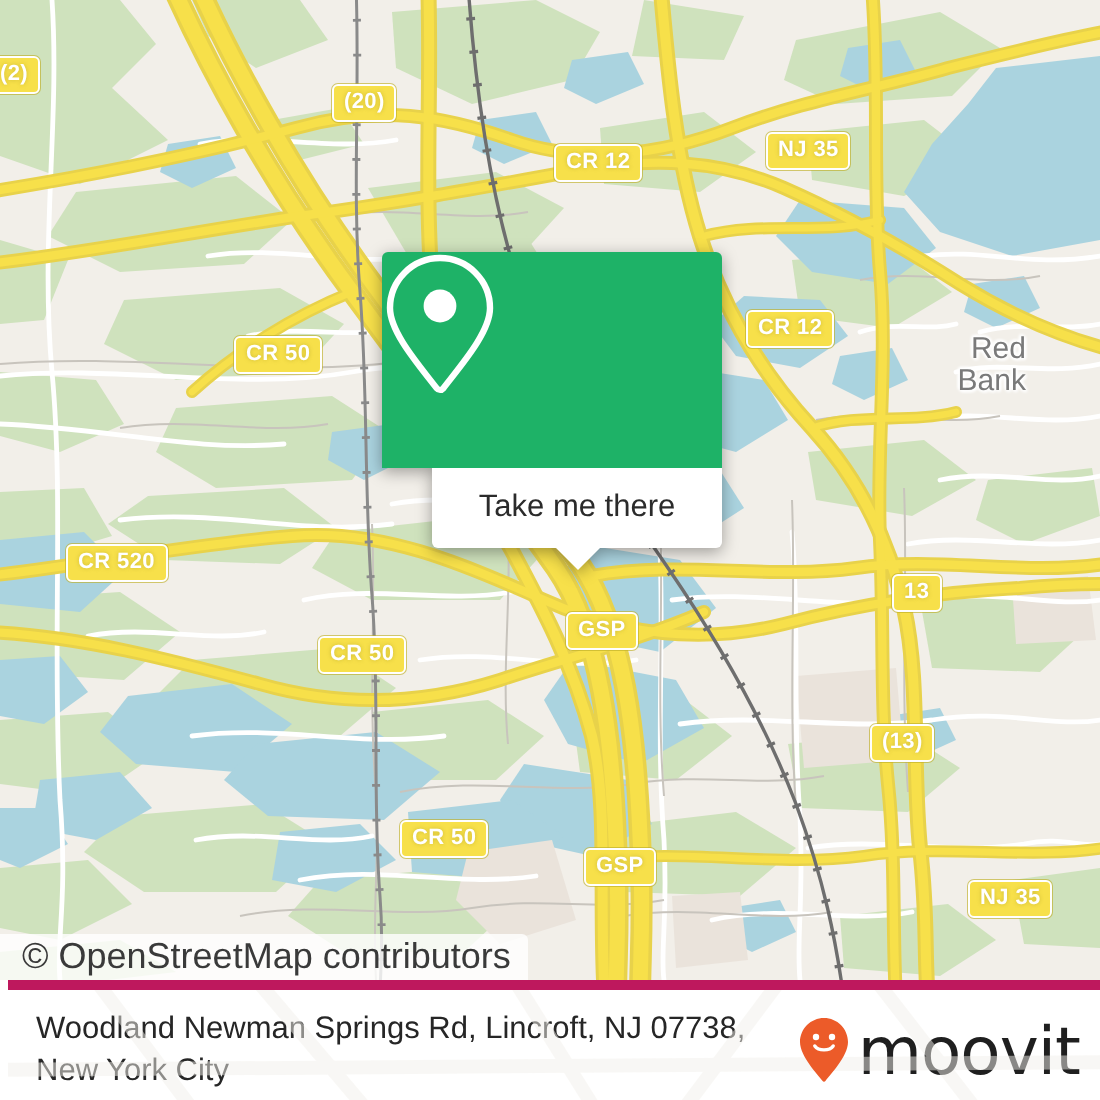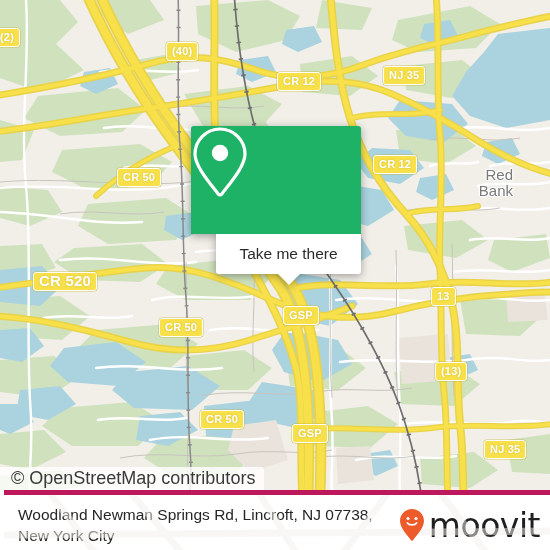--- a/index.html
+++ b/index.html
@@ -23,21 +23,21 @@
     color:#ffffff;
     font-weight:bold;
     font-size:11px;
     line-height:14px;
     padding:1px 5px 2px 5px;
     white-space:nowrap;
     letter-spacing:.2px;
     box-shadow:0 0 0 .5px rgba(190,175,40,.65);
     text-shadow:0 0 2px rgba(160,145,30,.45);
   }
-  .shield.sm{font-size:15px;}
+  .shield.sm{font-size:11px;}
 
   
   .place{
     position:absolute;
     color:#7a7a7a;
     font-size:15px;
     line-height:16px;
     font-weight:400;
     text-align:right;
     text-shadow:
@@ -315,29 +315,29 @@
           <path d="M178,-8 C180,46 176,96 180,146 C184,196 182,248 186,298 C190,348 186,398 190,448 C192,474 190,484 190,500" stroke="#8a8a8a" stroke-width="4" stroke-dasharray="1.4 16"></path>
         </g>
       </g>
     </svg>
 
     <div class="place" style="left:449px;top:167px;width:64px;">Red
 Bank</div>
 
     <div id="shields">
         <div class="shield" style="left: -6px; top: 28px;">(2)</div>
-        <div class="shield" style="left: 166px; top: 42px;">(40)</div>
+        <div class="shield" style="left: 166px; top: 42px;">(20)</div>
         <div class="shield" style="left: 277px; top: 72px;">CR 12</div>
         <div class="shield" style="left: 383px; top: 66px;">NJ 35</div>
         <div class="shield" style="left: 373px; top: 155px;">CR 12</div>
         <div class="shield" style="left: 117px; top: 168px;">CR 50</div>
         <div class="shield sm" style="left: 33px; top: 272px;">CR 520</div>
         <div class="shield" style="left: 159px; top: 318px;">CR 50</div>
         <div class="shield" style="left: 283px; top: 306px;">GSP</div>
-        <div class="shield" style="left: 431px; top: 287px;">13</div>
+        <div class="shield" style="left: 446px; top: 287px;">13</div>
         <div class="shield" style="left: 435px; top: 362px;">(13)</div>
         <div class="shield" style="left: 200px; top: 410px;">CR 50</div>
         <div class="shield" style="left: 292px; top: 424px;">GSP</div>
         <div class="shield" style="left: 484px; top: 440px;">NJ 35</div>
       </div>
 
     <div id="callout">
       <div class="head">
         <svg width="58" height="72" viewBox="0 0 58 72">
           <path d="M29,3 C15.2,3 4,14.2 4,28 C4,40 18,56 27.4,68.2 C28.2,69.2 29.8,69.2 30.6,68.2 C40,56 54,40 54,28 C54,14.2 42.8,3 29,3 Z" fill="none" stroke="#ffffff" stroke-width="3.2" stroke-linejoin="round"></path>

